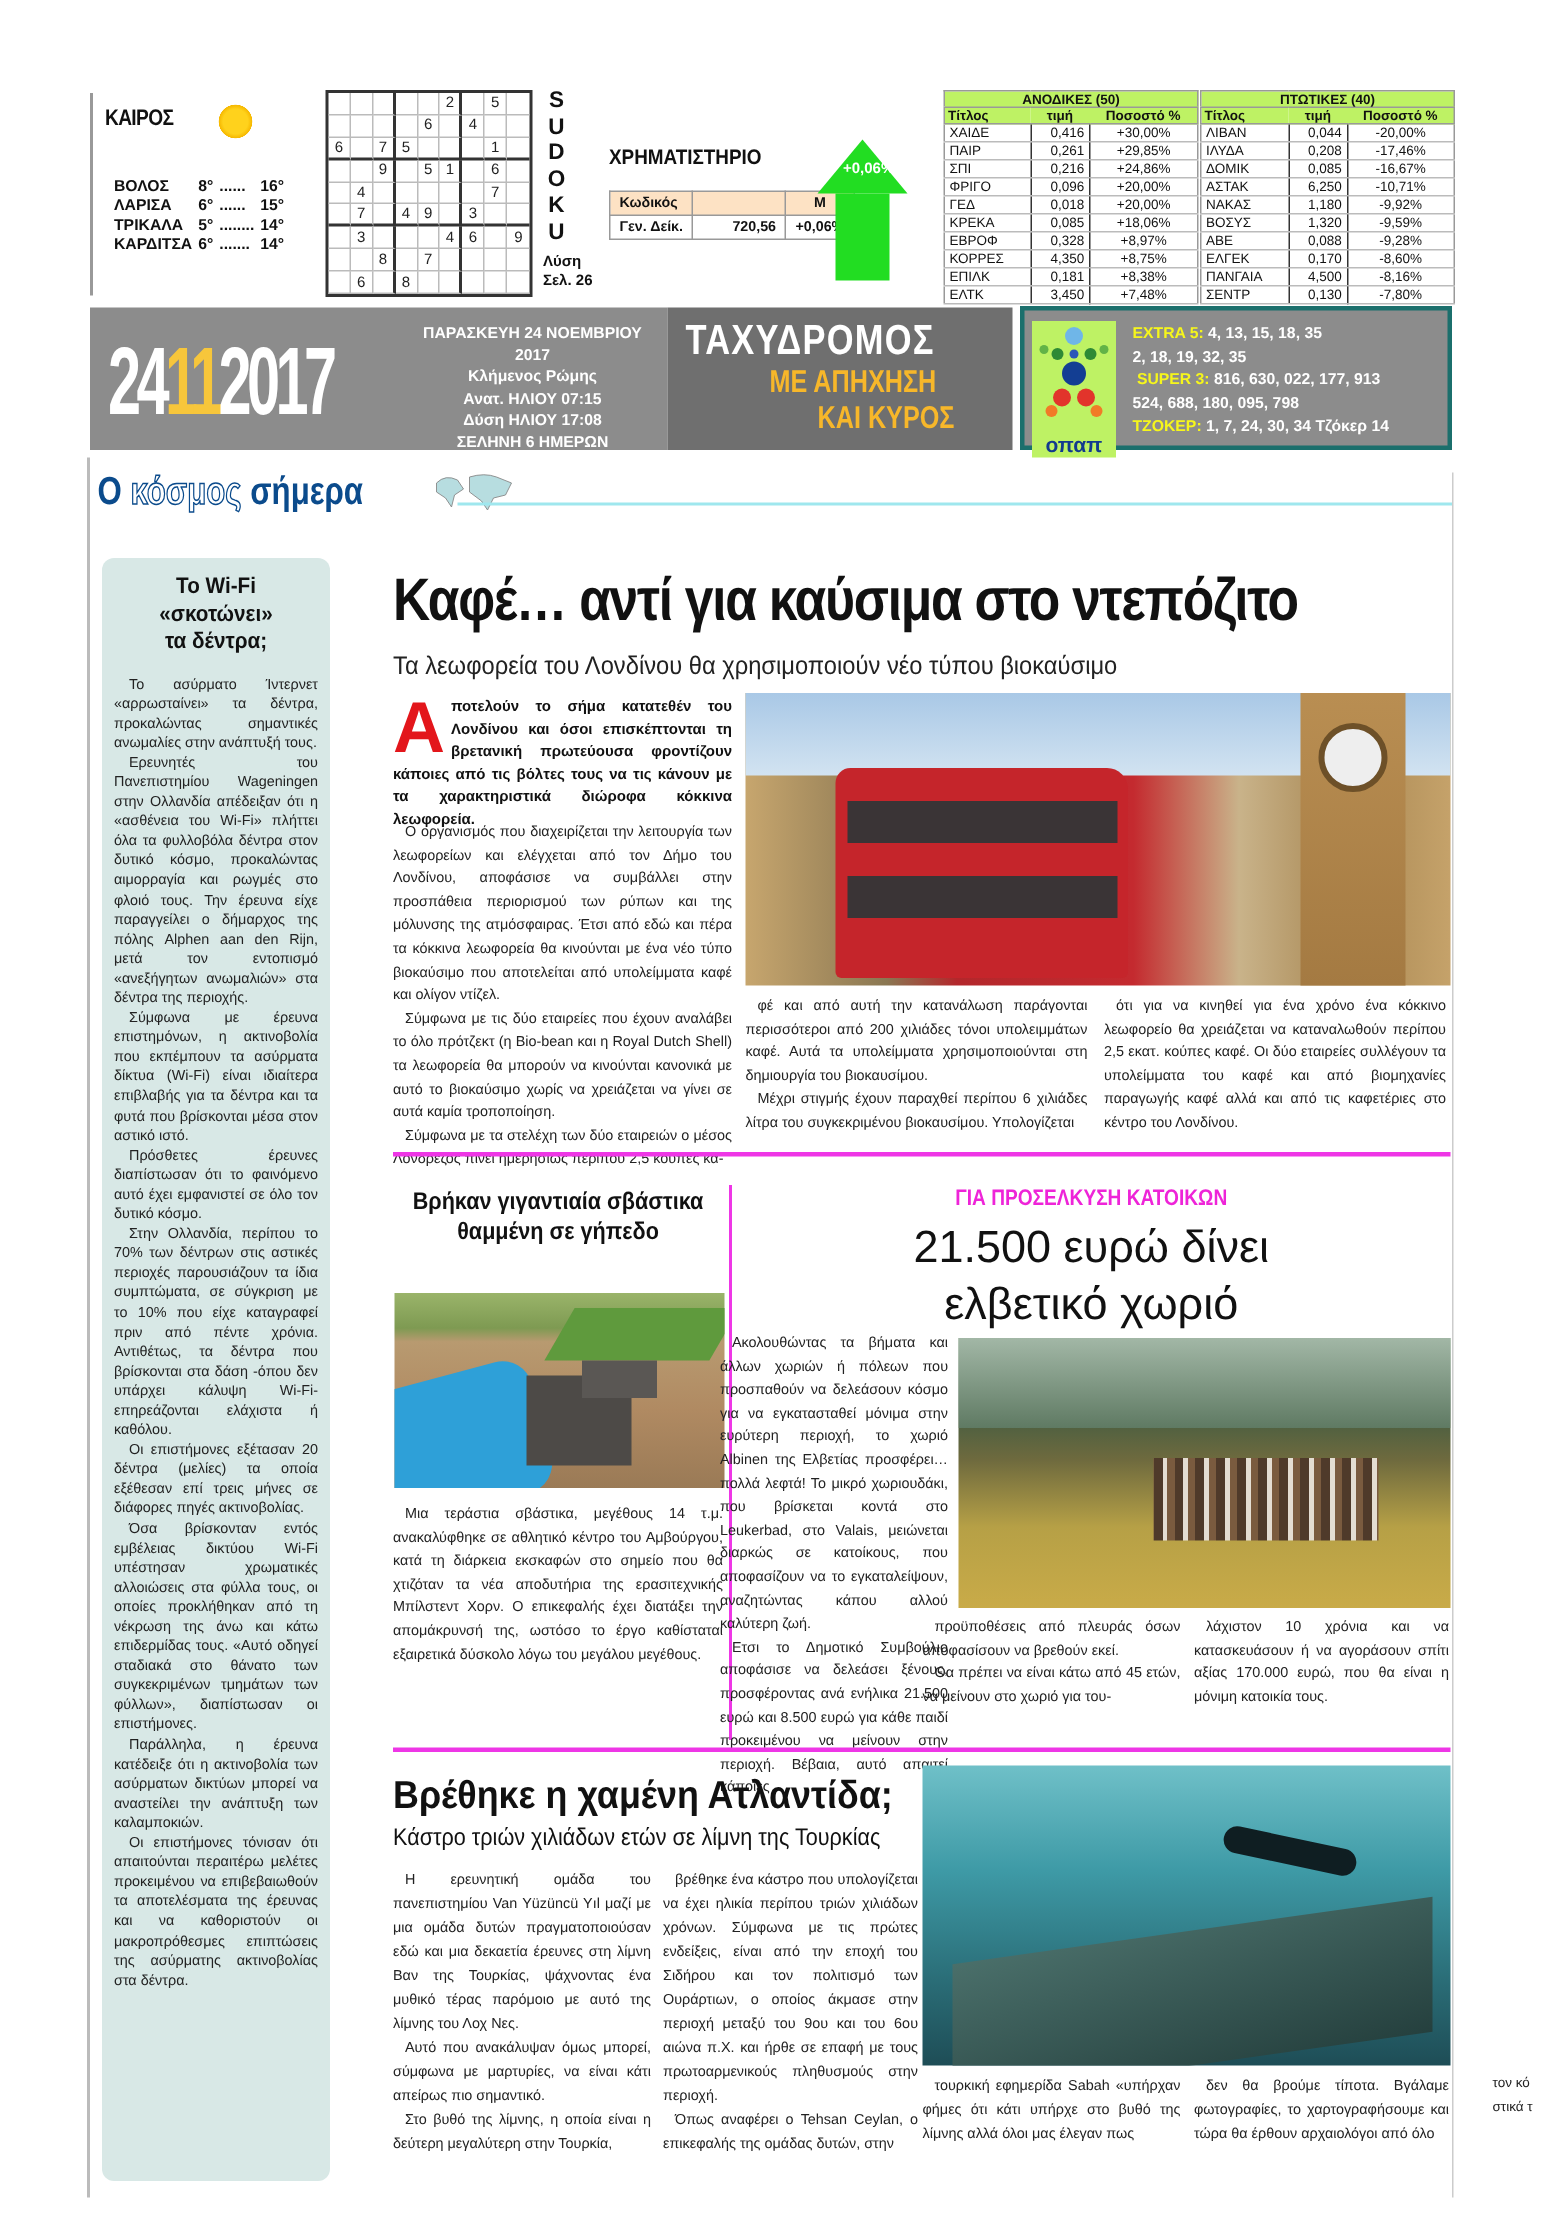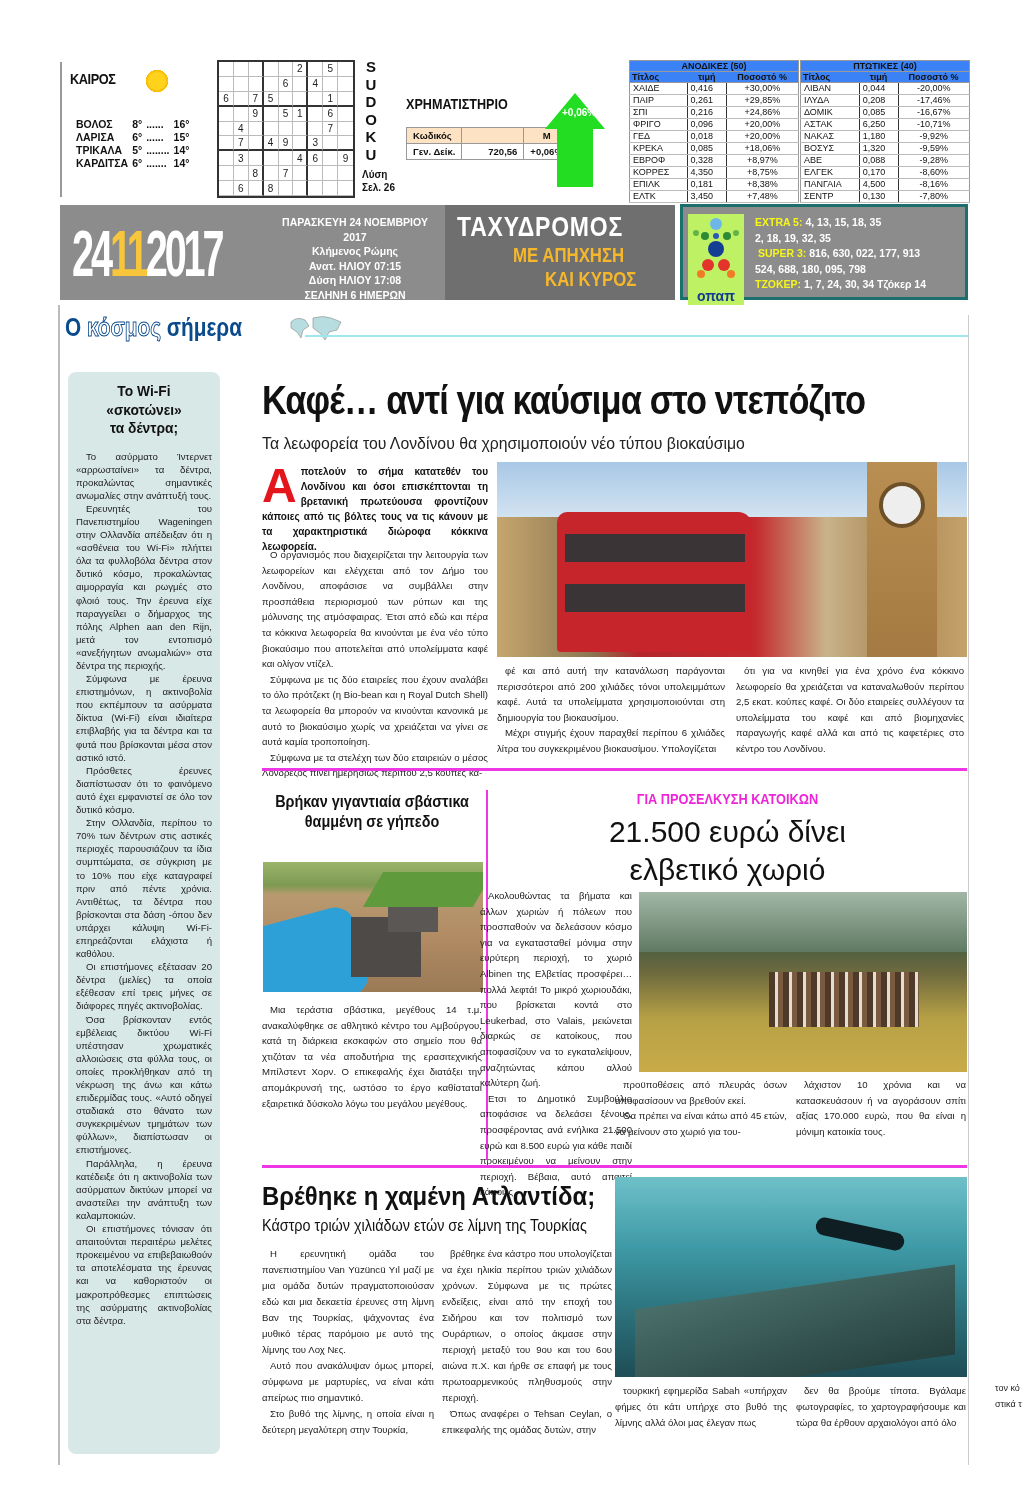--- a/index.html
+++ b/index.html
@@ -22,23 +22,23 @@
 
 #bourse-title{left:406px;top:96px;font-weight:bold;font-size:14px;transform:scaleX(.9);transform-origin:left}
 #bourse-tbl{left:406px;top:127px;border-collapse:collapse;font-size:9.5px;font-weight:bold}
 #bourse-tbl td{border:1px solid #999;padding:1px 6px;height:16px}
 #bourse-tbl tr:first-child td{background:#fde2c4}
 #arrow{left:545px;top:93px;width:60px;height:95px}
 #arrow .head{width:0;height:0;border-left:30px solid transparent;border-right:30px solid transparent;border-bottom:36px solid #22dd22;margin:0 auto}
 #arrow .shaft{width:36px;height:58px;background:#22dd22;margin:0 auto;position:relative}
 #arrow span{position:absolute;left:5px;top:-22px;color:#fff;font-size:10px;font-weight:bold;width:50px;white-space:nowrap}
 .stk{border-collapse:collapse;font-size:9px;border:1px solid #999}
-.stk th{background:#3b82f6;font-weight:bold;font-size:9px;padding:0 2px;border-bottom:1px solid #999;text-align:center}
+.stk th{background:#bef264;font-weight:bold;font-size:9px;padding:0 2px;border-bottom:1px solid #999;text-align:center}
 .stk td{padding:0 3px;height:11px;line-height:11px;border-bottom:1px solid #bbb;white-space:nowrap}
-.stk td:nth-child(2){border-left:1px solid #333;border-right:1px solid #333;text-align:left}
+.stk td:nth-child(2){border-left:1px solid #333;border-right:1px solid #333;text-align:right}
 .stk td:nth-child(3){text-align:center}
 #up-tbl{left:629px;top:60px;width:170px}
 #down-tbl{left:800px;top:60px;width:170px}
 
 #dateband{left:60px;top:205px;width:385px;height:95px;background:#8c8c8c}
 #bignum{position:absolute;left:12px;top:12px;font-size:64px;font-weight:bold;color:#fff;letter-spacing:-5px;transform:scaleX(.62);transform-origin:left;line-height:74px}
 #bignum .y{color:#f7c63b}
 #dateinfo{position:absolute;left:210px;top:10px;width:170px;text-align:center;color:#fff;font-size:10.5px;font-weight:bold;line-height:14.5px}
 #darkstrip{left:445px;top:205px;width:230px;height:95px;background:#6f6f6f}
 #masthead .t1{position:absolute;left:12px;top:6px;font-size:28px;font-weight:bold;color:#fff;letter-spacing:1px;transform:scaleX(.82);transform-origin:left;white-space:nowrap}

